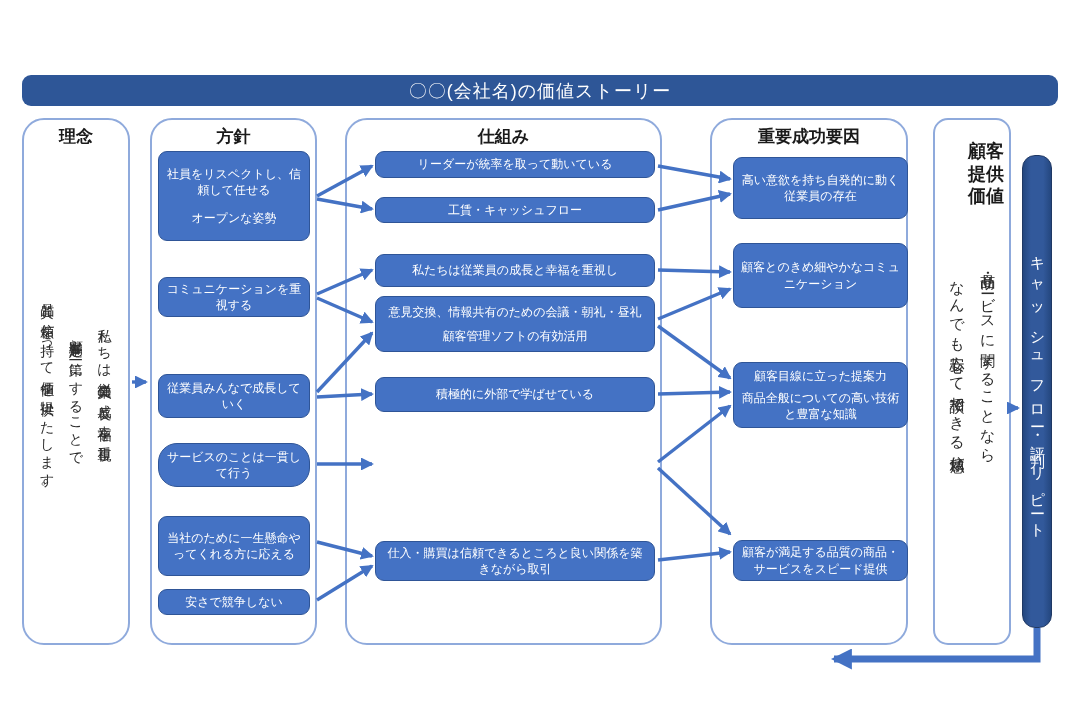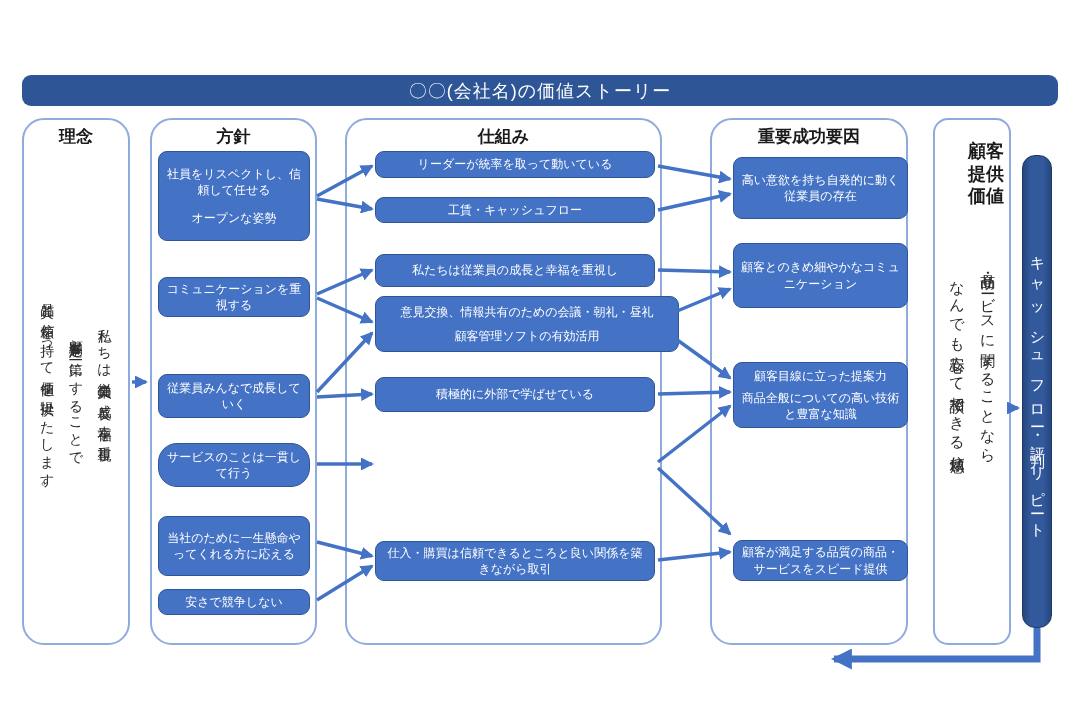--- a/index.html
+++ b/index.html
@@ -93,21 +93,21 @@
 
   <div class="nbox" style="left:375px;top:151px;width:280px;height:27px;">
     <span>リーダーが統率を取って動いている</span>
   </div>
   <div class="nbox" style="left:375px;top:197px;width:280px;height:26px;">
     <span>工賃・キャッシュフロー</span>
   </div>
   <div class="nbox" style="left:375px;top:254px;width:280px;height:33px;">
     <span>私たちは従業員の成長と幸福を重視し</span>
   </div>
-  <div class="nbox" style="left:375px;top:296px;width:304px;height:56px;">
+  <div class="nbox" style="left:375px;top:296px;width:280px;height:56px;">
     <span>意見交換、情報共有のための会議・朝礼・昼礼</span>
     <span class="gap" style="margin-top:7px;">顧客管理ソフトの有効活用</span>
   </div>
   <div class="nbox" style="left:375px;top:377px;width:280px;height:35px;">
     <span>積極的に外部で学ばせている</span>
   </div>
   <div class="nbox" style="left:375px;top:541px;width:280px;height:40px;">
     <span>仕入・購買は信頼できるところと良い関係を築きながら取引</span>
   </div>
 

